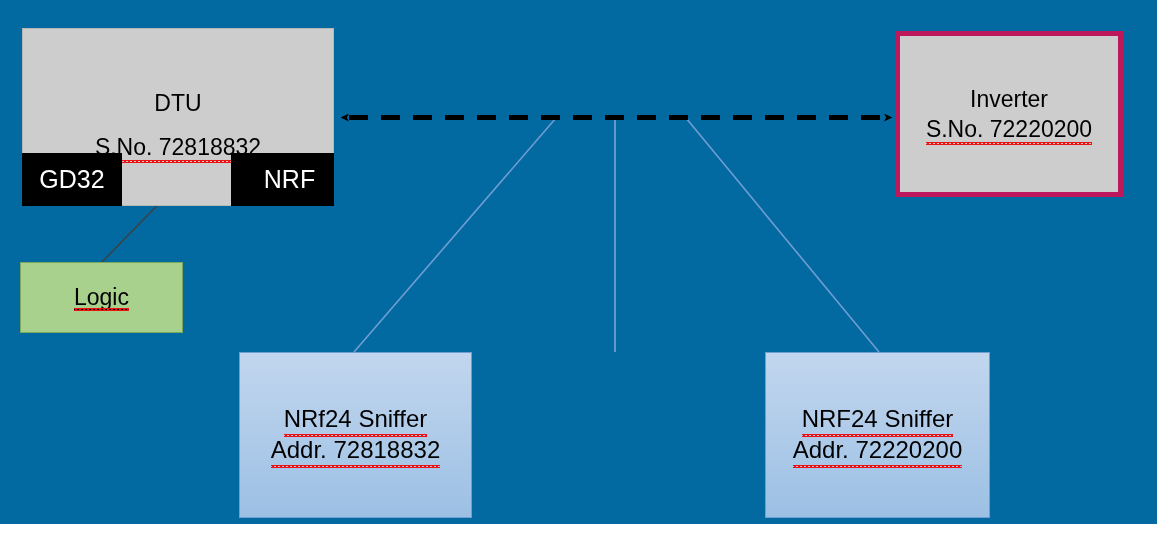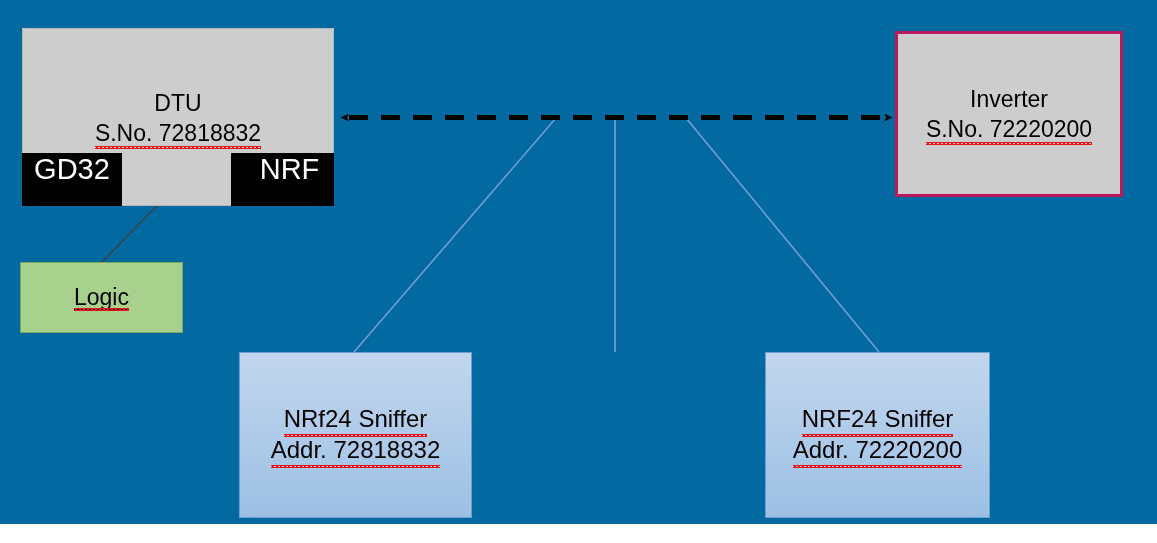--- a/index.html
+++ b/index.html
@@ -36,44 +36,44 @@
     left: 22px;
     top: 28px;
     width: 312px;
     height: 178px;
     background: #cdcdcd;
     border: 1px solid #b7b7b7;
     font-size: 23px;
     justify-content: flex-start;
     padding-top: 60px;
   }
-  #dtu-box .line2 { margin-top: 2px; }
+  #dtu-box .line2 { margin-top: 16px; }
 
   
   #inverter-box {
     left: 895px;
     top: 31px;
     width: 228px;
     height: 166px;
     background: #cdcdcd;
-    border: 3px solid #be185d;
+    border: 5px solid #be185d;
     font-size: 23px;
   }
   #inverter-box .line2 { margin-top: 2px; }
 
   
   .chip {
     position: absolute;
     box-sizing: border-box;
     background: #000000;
     color: #ffffff;
     display: flex;
-    align-items: flex-start;
+    align-items: center;
     justify-content: center;
-    font-size: 29px;
+    font-size: 25px;
   }
   #gd32-chip { left: 22px;  top: 153px; width: 100px; height: 53px; }
   #nrf-chip  { left: 231px; top: 153px; width: 103px; height: 53px; padding-left: 14px; }
 
   
   #logic-box {
     left: 20px;
     top: 262px;
     width: 163px;
     height: 71px;

